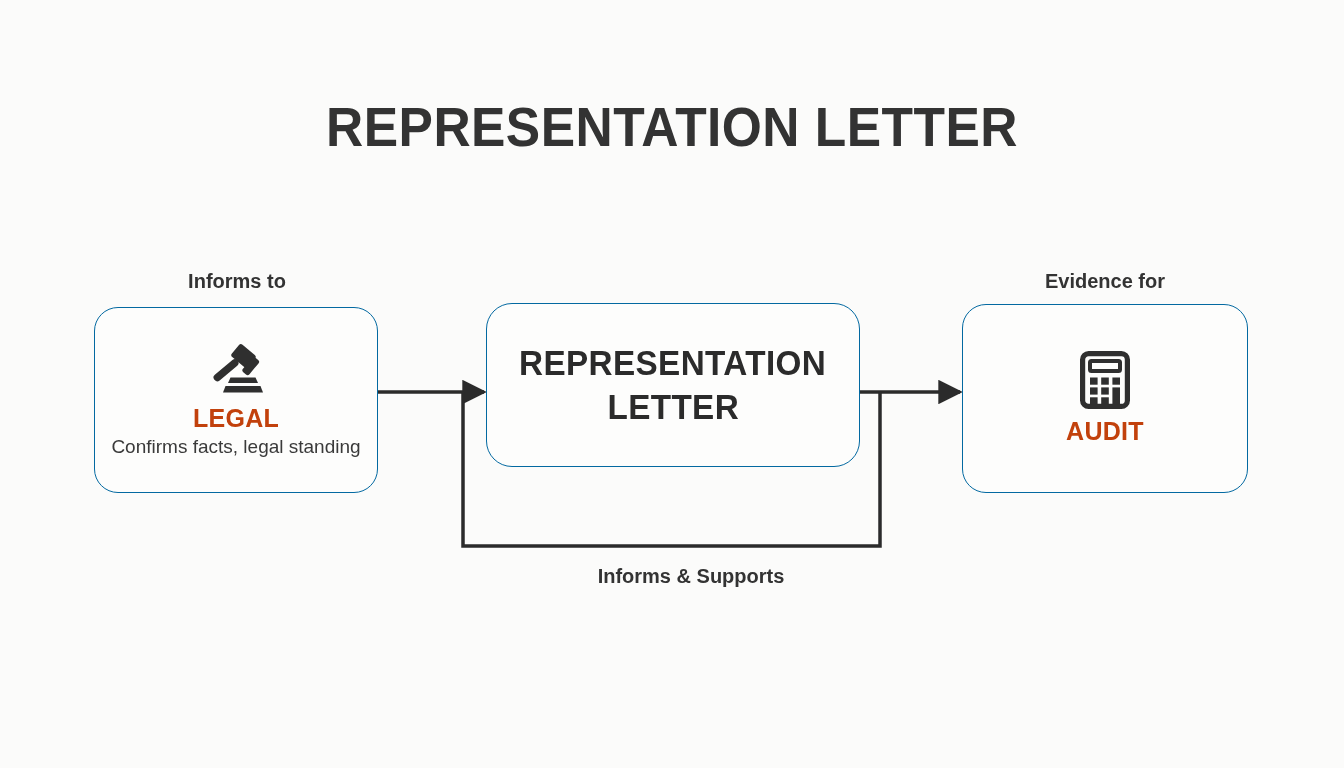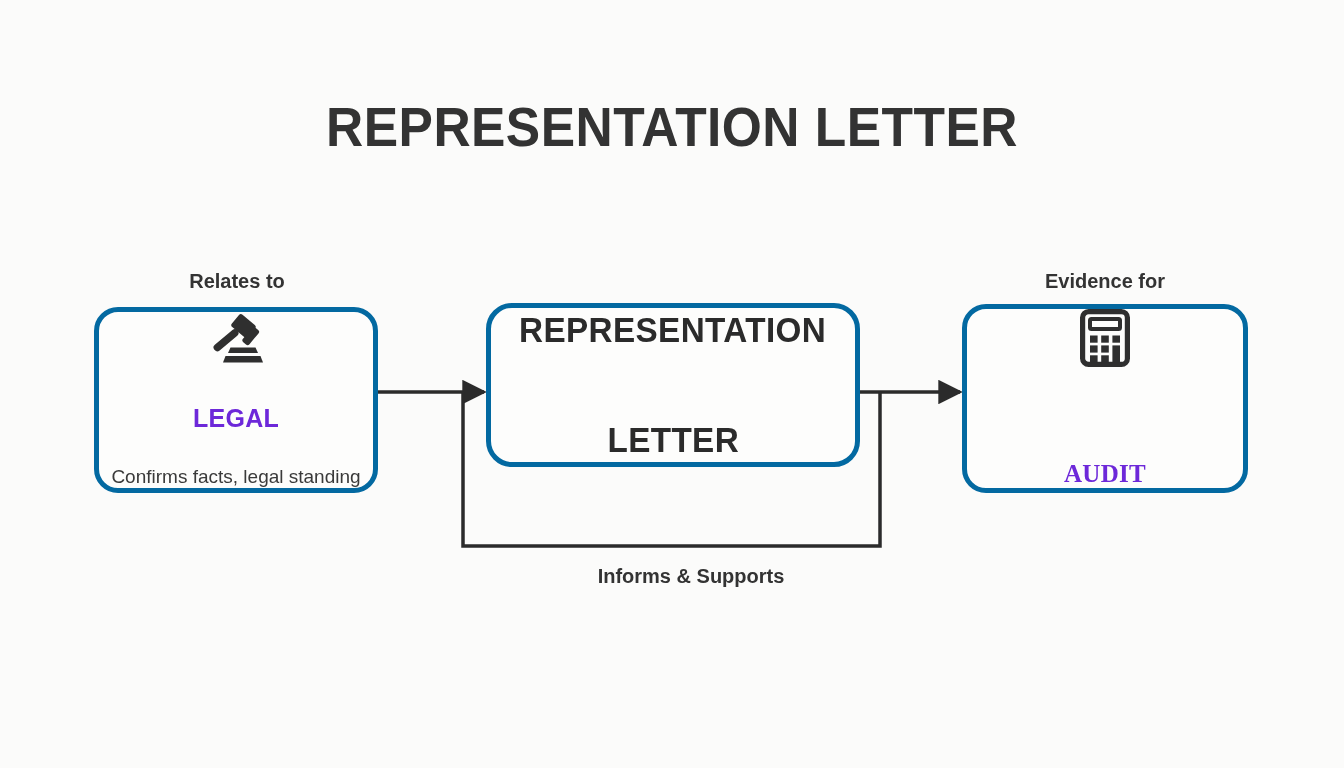--- a/index.html
+++ b/index.html
@@ -62,59 +62,58 @@
   #label-informs-supports {
     left: 541px;
     top: 564px;
     width: 300px;
   }
 
   
   .node {
     position: absolute;
     box-sizing: border-box;
-    border: 5px solid #0369a1;
+    border: 1px solid #0369a1;
     border-radius: 24px;
     background: #fdfdfc;
     display: flex;
     flex-direction: column;
     align-items: center;
-    justify-content: space-between;
+    justify-content: center;
   }
   #node-legal {
     left: 94px;
     top: 307px;
     width: 284px;
     height: 186px;
   }
   #node-audit {
     left: 962px;
     top: 304px;
     width: 286px;
     height: 189px;
-    font-family: Liberation Serif, serif;
   }
   #node-center {
     left: 486px;
     top: 303px;
     width: 374px;
     height: 164px;
     border-radius: 26px;
   }
 
   .node-icon {
     display: block;
     margin-bottom: 8px;
     line-height: 0;
   }
   .node-title {
     font-size: 25px;
     line-height: 29px;
     font-weight: bold;
-    color: #6d28d9;
+    color: #c2410c;
     text-align: center;
     letter-spacing: 0.3px;
   }
   .node-desc {
     font-size: 19px;
     line-height: 23px;
     font-weight: normal;
     color: #3a3a3a;
     text-align: center;
     padding: 0 10px;
@@ -140,21 +139,21 @@
     pointer-events: none;
   }
 </style>
 </head>
 <body>
 
 <div id="stage">
 
   <div class="title">REPRESENTATION LETTER</div>
 
-  <div class="edge-label" id="label-relates-to">Relates to</div>
+  <div class="edge-label" id="label-relates-to">Informs to</div>
 
   <div class="edge-label" id="label-critical-for">Evidence for</div>
 
   <div class="edge-label" id="label-informs-supports">Informs &amp; Supports</div>
 
   <svg id="connectors" viewBox="0 0 1344 768">
     <defs>
       <marker id="arrowhead" markerWidth="7" markerHeight="7" refX="6.2" refY="3.5" orient="auto" markerUnits="strokeWidth">
         <path d="M0,0 L7,3.5 L0,7 z" fill="#2b2b2b"></path>
       </marker>

